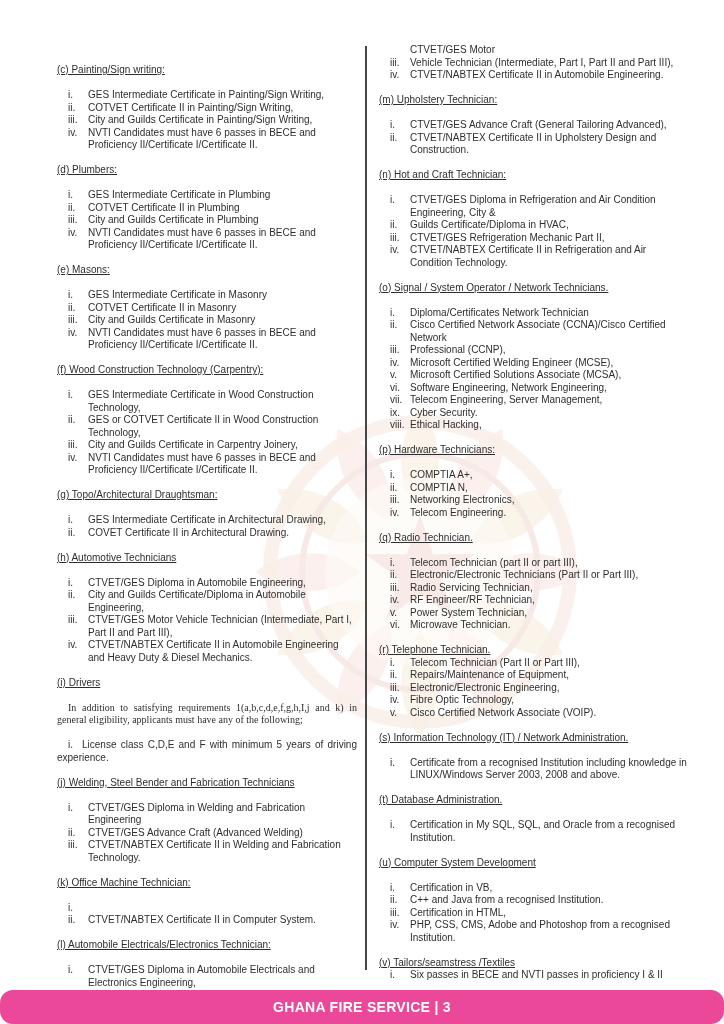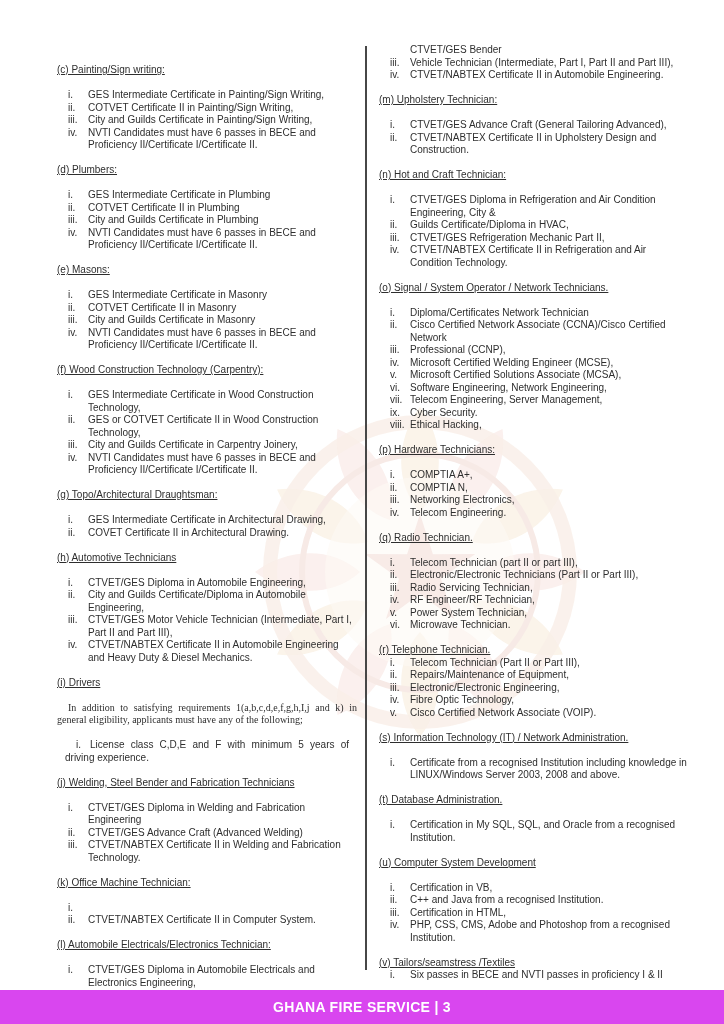--- a/index.html
+++ b/index.html
@@ -32,21 +32,21 @@
   .doc-section { margin-top:12.5px; }
   .doc-section:first-child { margin-top:0; }
   .sec-heading { text-decoration:underline; margin:0 0 12.5px 0; }
   .doc-section.tight .sec-heading { margin-bottom:0; }
 
   .item { display:flex; }
   .item .n { flex:0 0 auto; min-width:20px; margin-left:11px; white-space:nowrap; }
   .item .t { flex:1 1 auto; }
 
   .para { margin:0 0 12.5px 0; text-align:justify; text-indent:11px;font-family:Liberation Serif, serif; }
-  .item-para { margin:8px; text-indent:11px; text-align:justify; }
+  .item-para { margin:0; text-indent:11px; text-align:justify; }
   .ip-n { margin-right:9px; }
 
   .footer {
     position:absolute; left:0; right:0; bottom:0;
     height:34px;
     background:#e2232a;
     display:flex; align-items:center; justify-content:center;
     z-index:2;
   }
   .footer-text {
@@ -256,21 +256,21 @@
             <span class="n">ii.</span>
             <span class="t">City &amp; Guilds Certificate in Auto Electricals/Electronics,</span>
           </div>
         </section>
       </div>
     <div class="divider"></div>
     <div class="col-right">
         <section class="doc-section">
           <div class="item">
             <span class="n"></span>
-            <span class="t">CTVET/GES Bender</span>
+            <span class="t">CTVET/GES Motor</span>
           </div>
           <div class="item">
             <span class="n">iii.</span>
             <span class="t">Vehicle Technician (Intermediate, Part I, Part II and Part III),</span>
           </div>
           <div class="item">
             <span class="n">iv.</span>
             <span class="t">CTVET/NABTEX Certificate II in Automobile Engineering.</span>
           </div>
         </section>
@@ -448,17 +448,17 @@
         <section class="doc-section tight">
           <div class="sec-heading">(v) Tailors/seamstress /Textiles</div>
           <div class="item">
             <span class="n">i.</span>
             <span class="t">Six passes in BECE and NVTI passes in proficiency I &amp; II</span>
           </div>
         </section>
       </div>
   </div>
 
-  <footer class="footer" style="background: #d946ef;">
+  <footer class="footer" style="background: #ec4899; border-radius: 13px;">
     <span class="footer-text" style="color: rgb(255, 255, 255);">GHANA FIRE SERVICE | 3</span>
   </footer>
 
 </div>
 
 </body></html>

